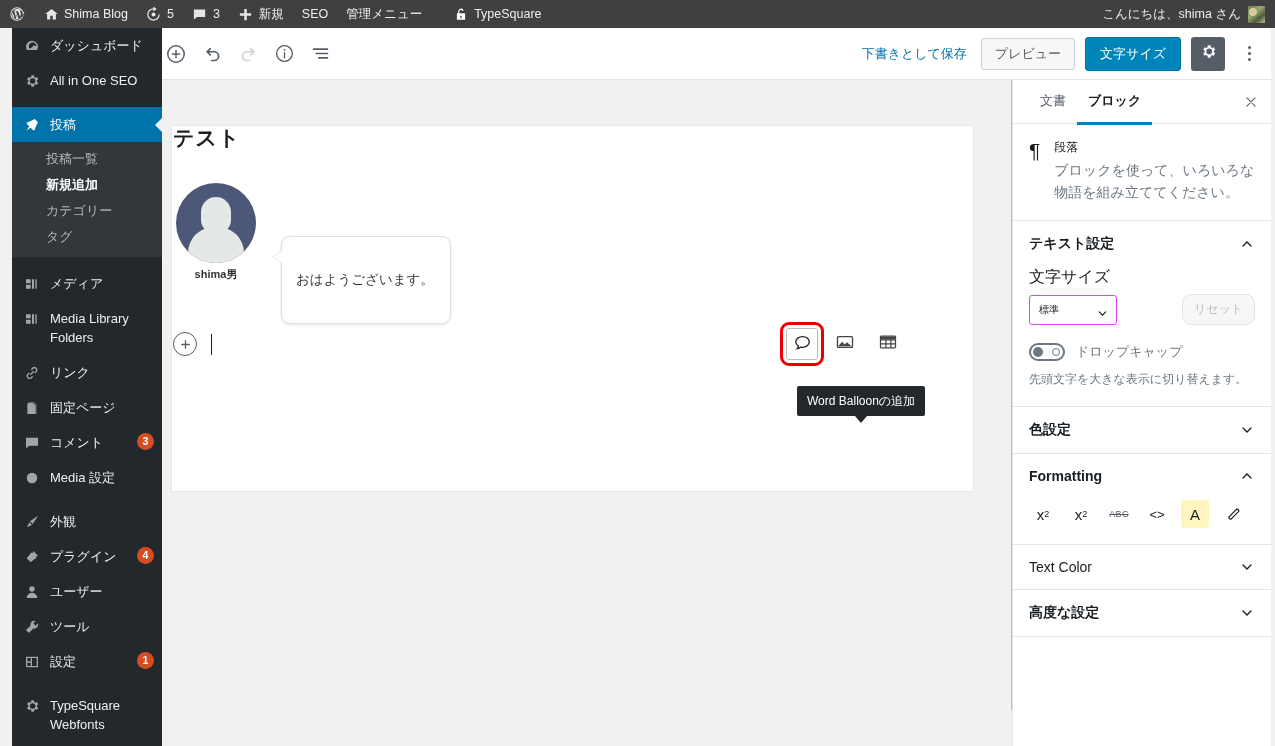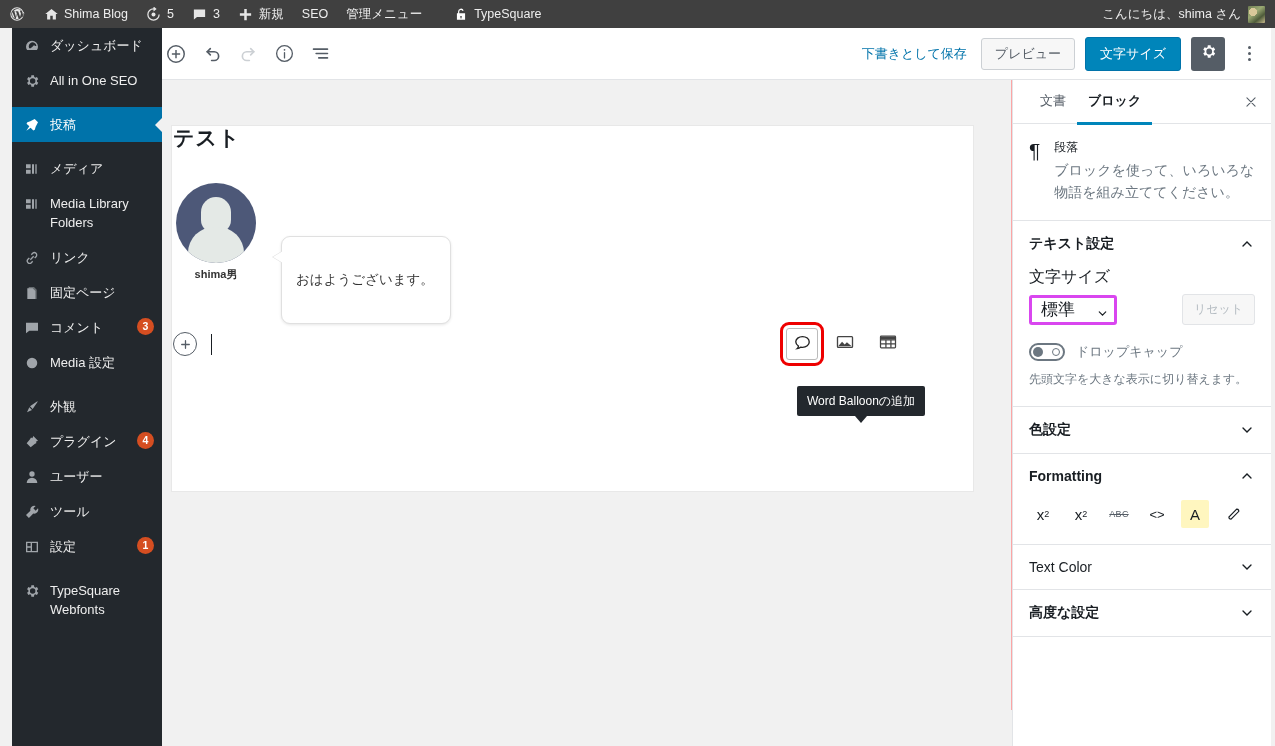--- a/index.html
+++ b/index.html
@@ -281,31 +281,31 @@
   }
   .panel-head .ph-title { font-size: 14px; font-weight: bold; color: #191e23; }
   .panel-head .chev { color: #191e23; display: flex; }
   .panel-body { padding: 0 16px 18px 16px; }
 
   .field-label { font-size: 16px; color: #191e23; margin-bottom: 6px; }
   #fontsize-row { display: flex; align-items: center; justify-content: space-between; }
   #fontsize-select {
     appearance: none; -webkit-appearance: none;
     width: 88px; height: 30px; padding: 0 20px 0 9px;
-    border: 3px solid #d946ef; border-radius: 3px;
-    background: #fff; color: #191e23; font-size: 17px;
+    border: 1px solid #d946ef; border-radius: 3px;
+    background: #fff; color: #191e23; font-size: 10px;
     font-family: inherit; cursor: pointer;
   }
   #fontsize-wrap { position: relative; display: inline-block; }
   #fontsize-wrap .selchev {
     position: absolute; right: 8px; top: 11px; pointer-events: none; color: #191e23;
   }
   #reset-btn {
     font-size: 12px; color: #b5bcc2;
-    background: #f7f7f7; border: 1px solid #e2e4e7; border-radius: 3px;
+    background: #f7f7f7; border: 1px solid #e2e4e7; border-radius: 9px;
     padding: 6px 11px; cursor: default;
   }
 
   #dropcap-row { display: flex; align-items: center; gap: 11px; margin-top: 18px; }
   #dropcap-toggle {
     width: 36px; height: 18px; border-radius: 9px;
     background: #fff; border: 2px solid #6c7781;
     position: relative; cursor: pointer;
   }
   #dropcap-toggle .knob {
@@ -423,20 +423,26 @@
 
   <div class="menu-top current">
     <span class="m-ico">
       <svg width="16" height="16" viewBox="0 0 24 24" fill="currentColor">
           <path d="M16 3 9.5 6.5 5 7.8l-1.2 2.3L8 14l-4.5 6.5 6.5-4.5 3.9 4.2 2.3-1.2 1.3-4.5L21 8l-5-5z"></path>
         </svg>
     </span>
     <span class="m-label">投稿</span>
   </div>
 
+  <div class="submenu">
+    <a class="sub-item">投稿一覧</a>
+    <a class="sub-item current">新規追加</a>
+    <a class="sub-item">カテゴリー</a>
+    <a class="sub-item">タグ</a>
+  </div>
 
   <div class="menu-sep"></div>
 
   <div class="menu-top">
     <span class="m-ico">
       <svg width="16" height="16" viewBox="0 0 24 24" fill="currentColor">
           <path d="M3 5h7v6H3V5zm0 8h7v6H3v-6zm9-8h3v14h-3V5zm5 0h2v14h-2V5z"></path>
         </svg>
     </span>
     <span class="m-label">メディア</span>

